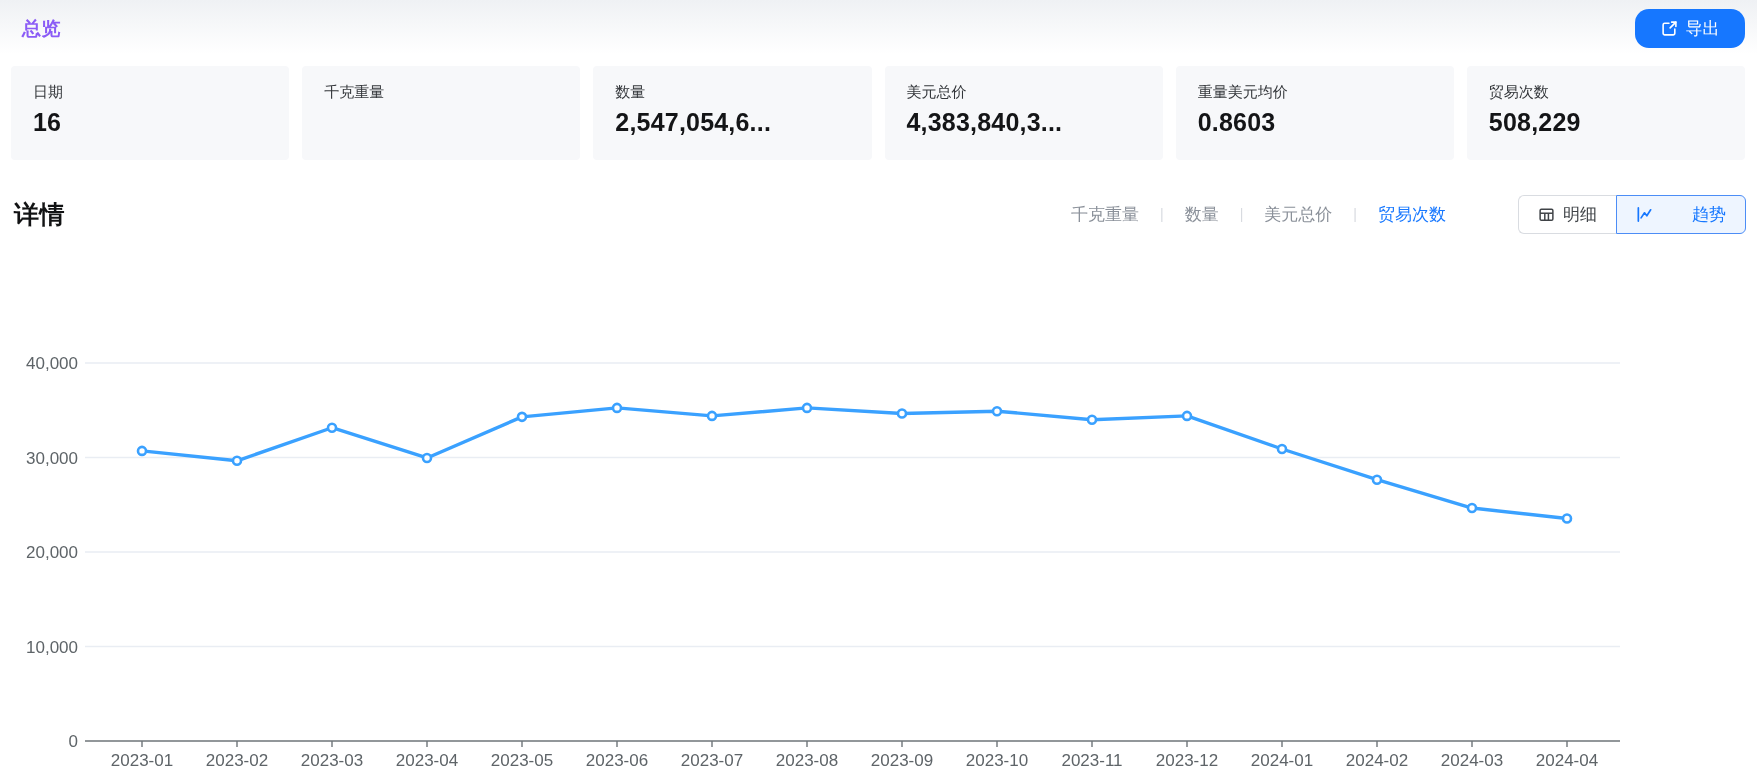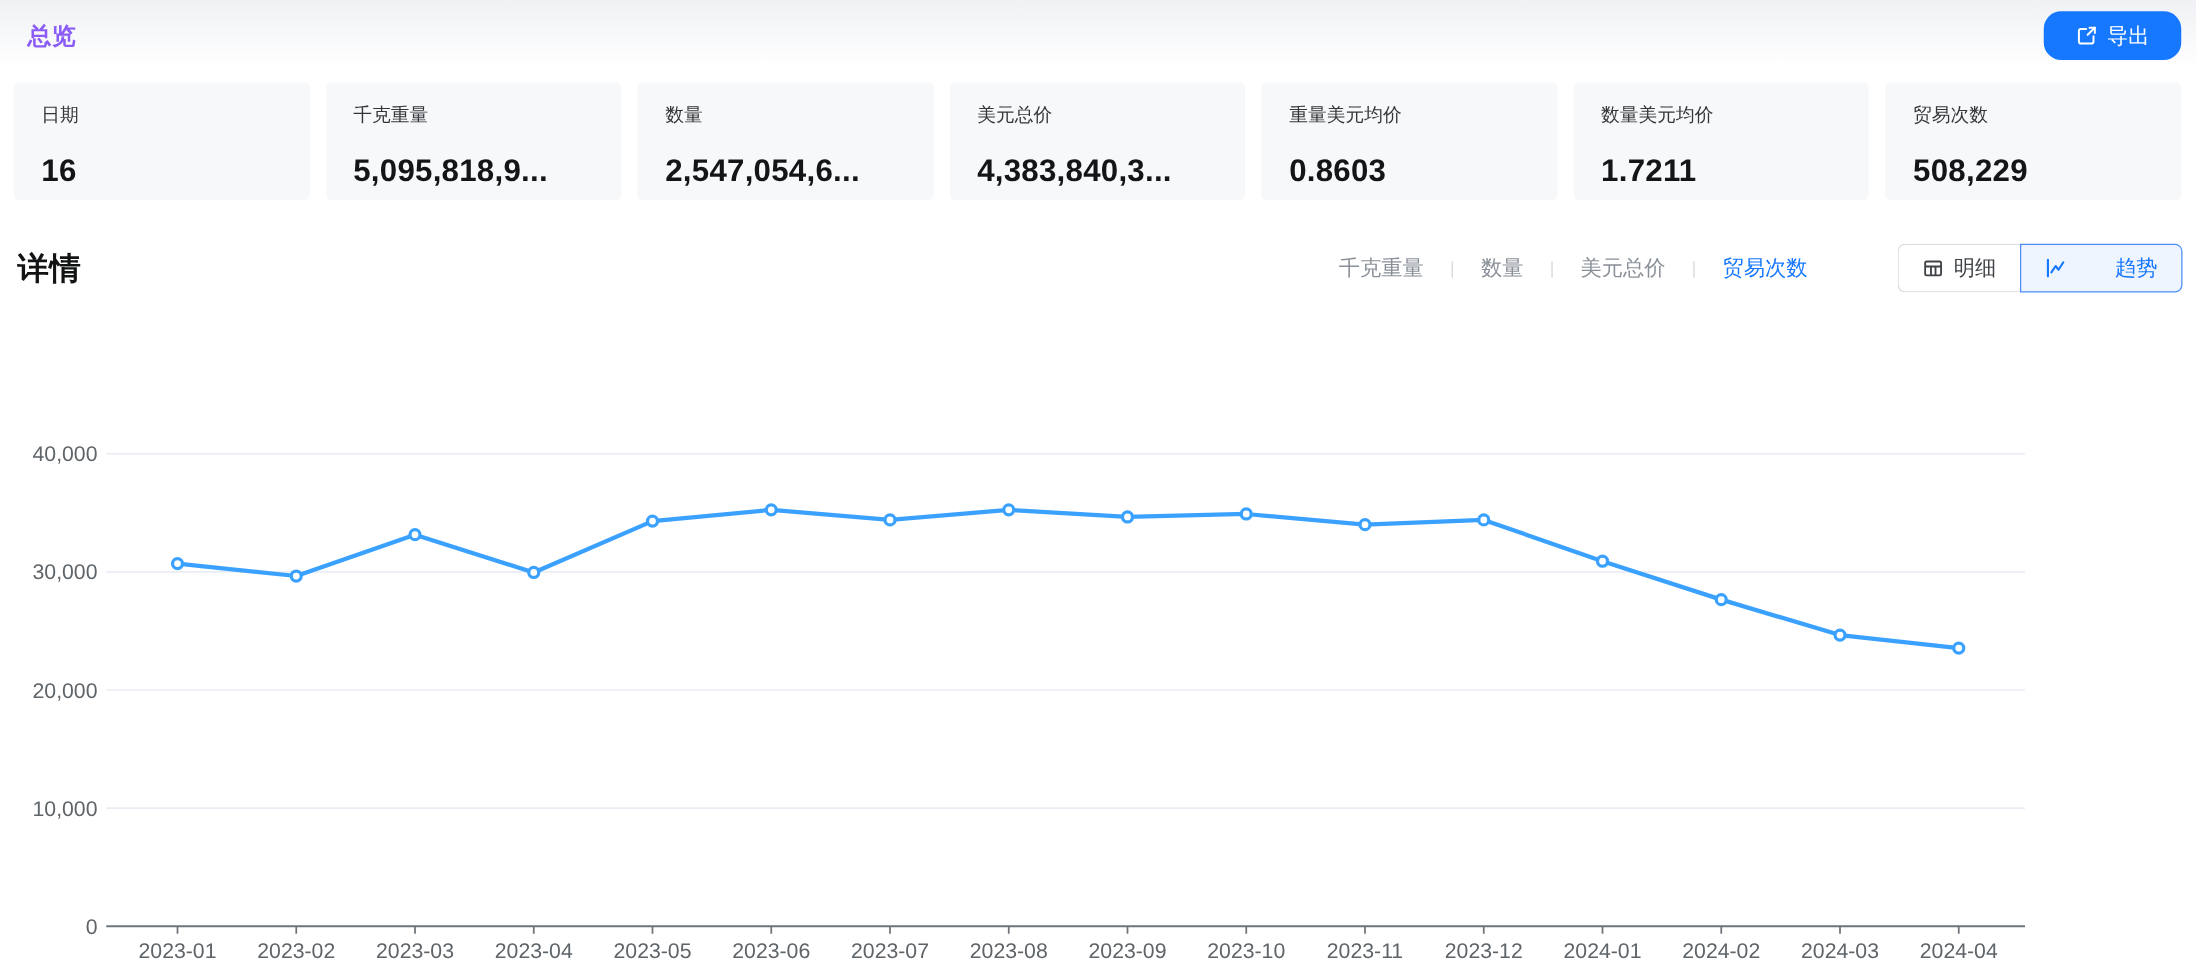--- a/index.html
+++ b/index.html
@@ -29,21 +29,21 @@
   .cards {
     position:absolute; top:66px; left:11px; right:12px; height:94px;
     display:flex; gap:13px;
   }
   .card {
     flex:1 1 0; background:#f7f8fa; border-radius:4px;
     padding:17px 0 0 22px;
   }
   .card .label { font-size:15px; color:#33363a; }
   .card .value {
-    margin-top:21px; font-size:25px; font-weight:700; color:#141517;
+    margin-top:6px; font-size:25px; font-weight:700; color:#141517;
     letter-spacing:0.2px; white-space:nowrap;
   }
   
   .details-row {
     position:absolute; top:193px; left:14px; right:11px; height:42px;
     display:flex; align-items:center;
   }
   .details-title { font-size:25px; font-weight:700; color:#121314; letter-spacing:0.5px; }
   .metric-tabs {
     margin-left:auto; display:flex; align-items:center; gap:0;
@@ -85,37 +85,32 @@
   </button>
 </div>
 
 <div class="cards">
   <div class="card">
     <div class="label">日期</div>
     <div class="value">16</div>
   </div>
   <div class="card">
     <div class="label">千克重量</div>
-    <div class="value">5,095,818,9...</div>
   </div>
   <div class="card">
     <div class="label">数量</div>
     <div class="value">2,547,054,6...</div>
   </div>
   <div class="card">
     <div class="label">美元总价</div>
     <div class="value">4,383,840,3...</div>
   </div>
   <div class="card">
     <div class="label">重量美元均价</div>
     <div class="value">0.8603</div>
-  </div>
-  <div class="card">
-    <div class="label">数量美元均价</div>
-    <div class="value">1.7211</div>
   </div>
   <div class="card">
     <div class="label">贸易次数</div>
     <div class="value">508,229</div>
   </div>
 </div>
 
 <div class="details-row">
   <div class="details-title">详情</div>
 

